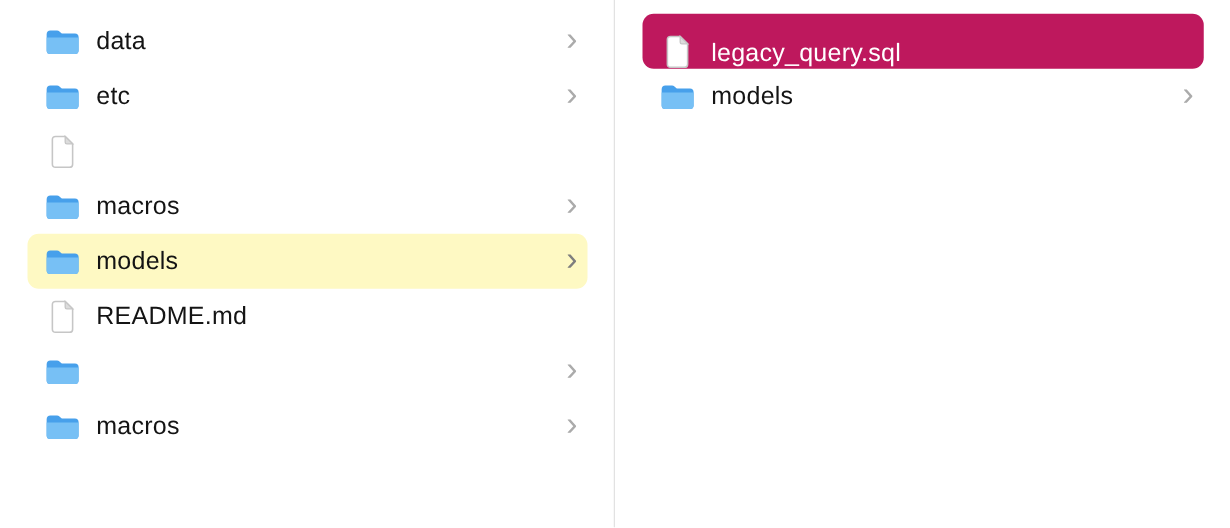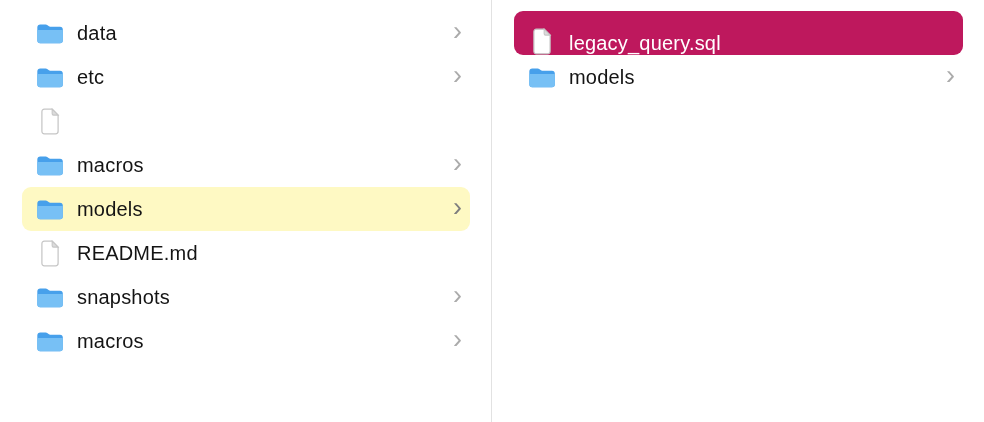--- a/index.html
+++ b/index.html
@@ -128,21 +128,20 @@
         </span>
       <span class="label">README.md</span>
     </div>
 
     <div class="row">
       <span class="icon">
           <svg width="28" height="24" viewBox="0 0 32 26">
             <use href="#sym-folder"></use>
           </svg>
         </span>
-      <span class="label">snapshots</span>
       <span class="chevron">›</span>
     </div>
 
     <div class="row">
       <span class="icon">
           <svg width="28" height="24" viewBox="0 0 32 26">
             <use href="#sym-folder"></use>
           </svg>
         </span>
       <span class="label">macros</span>

